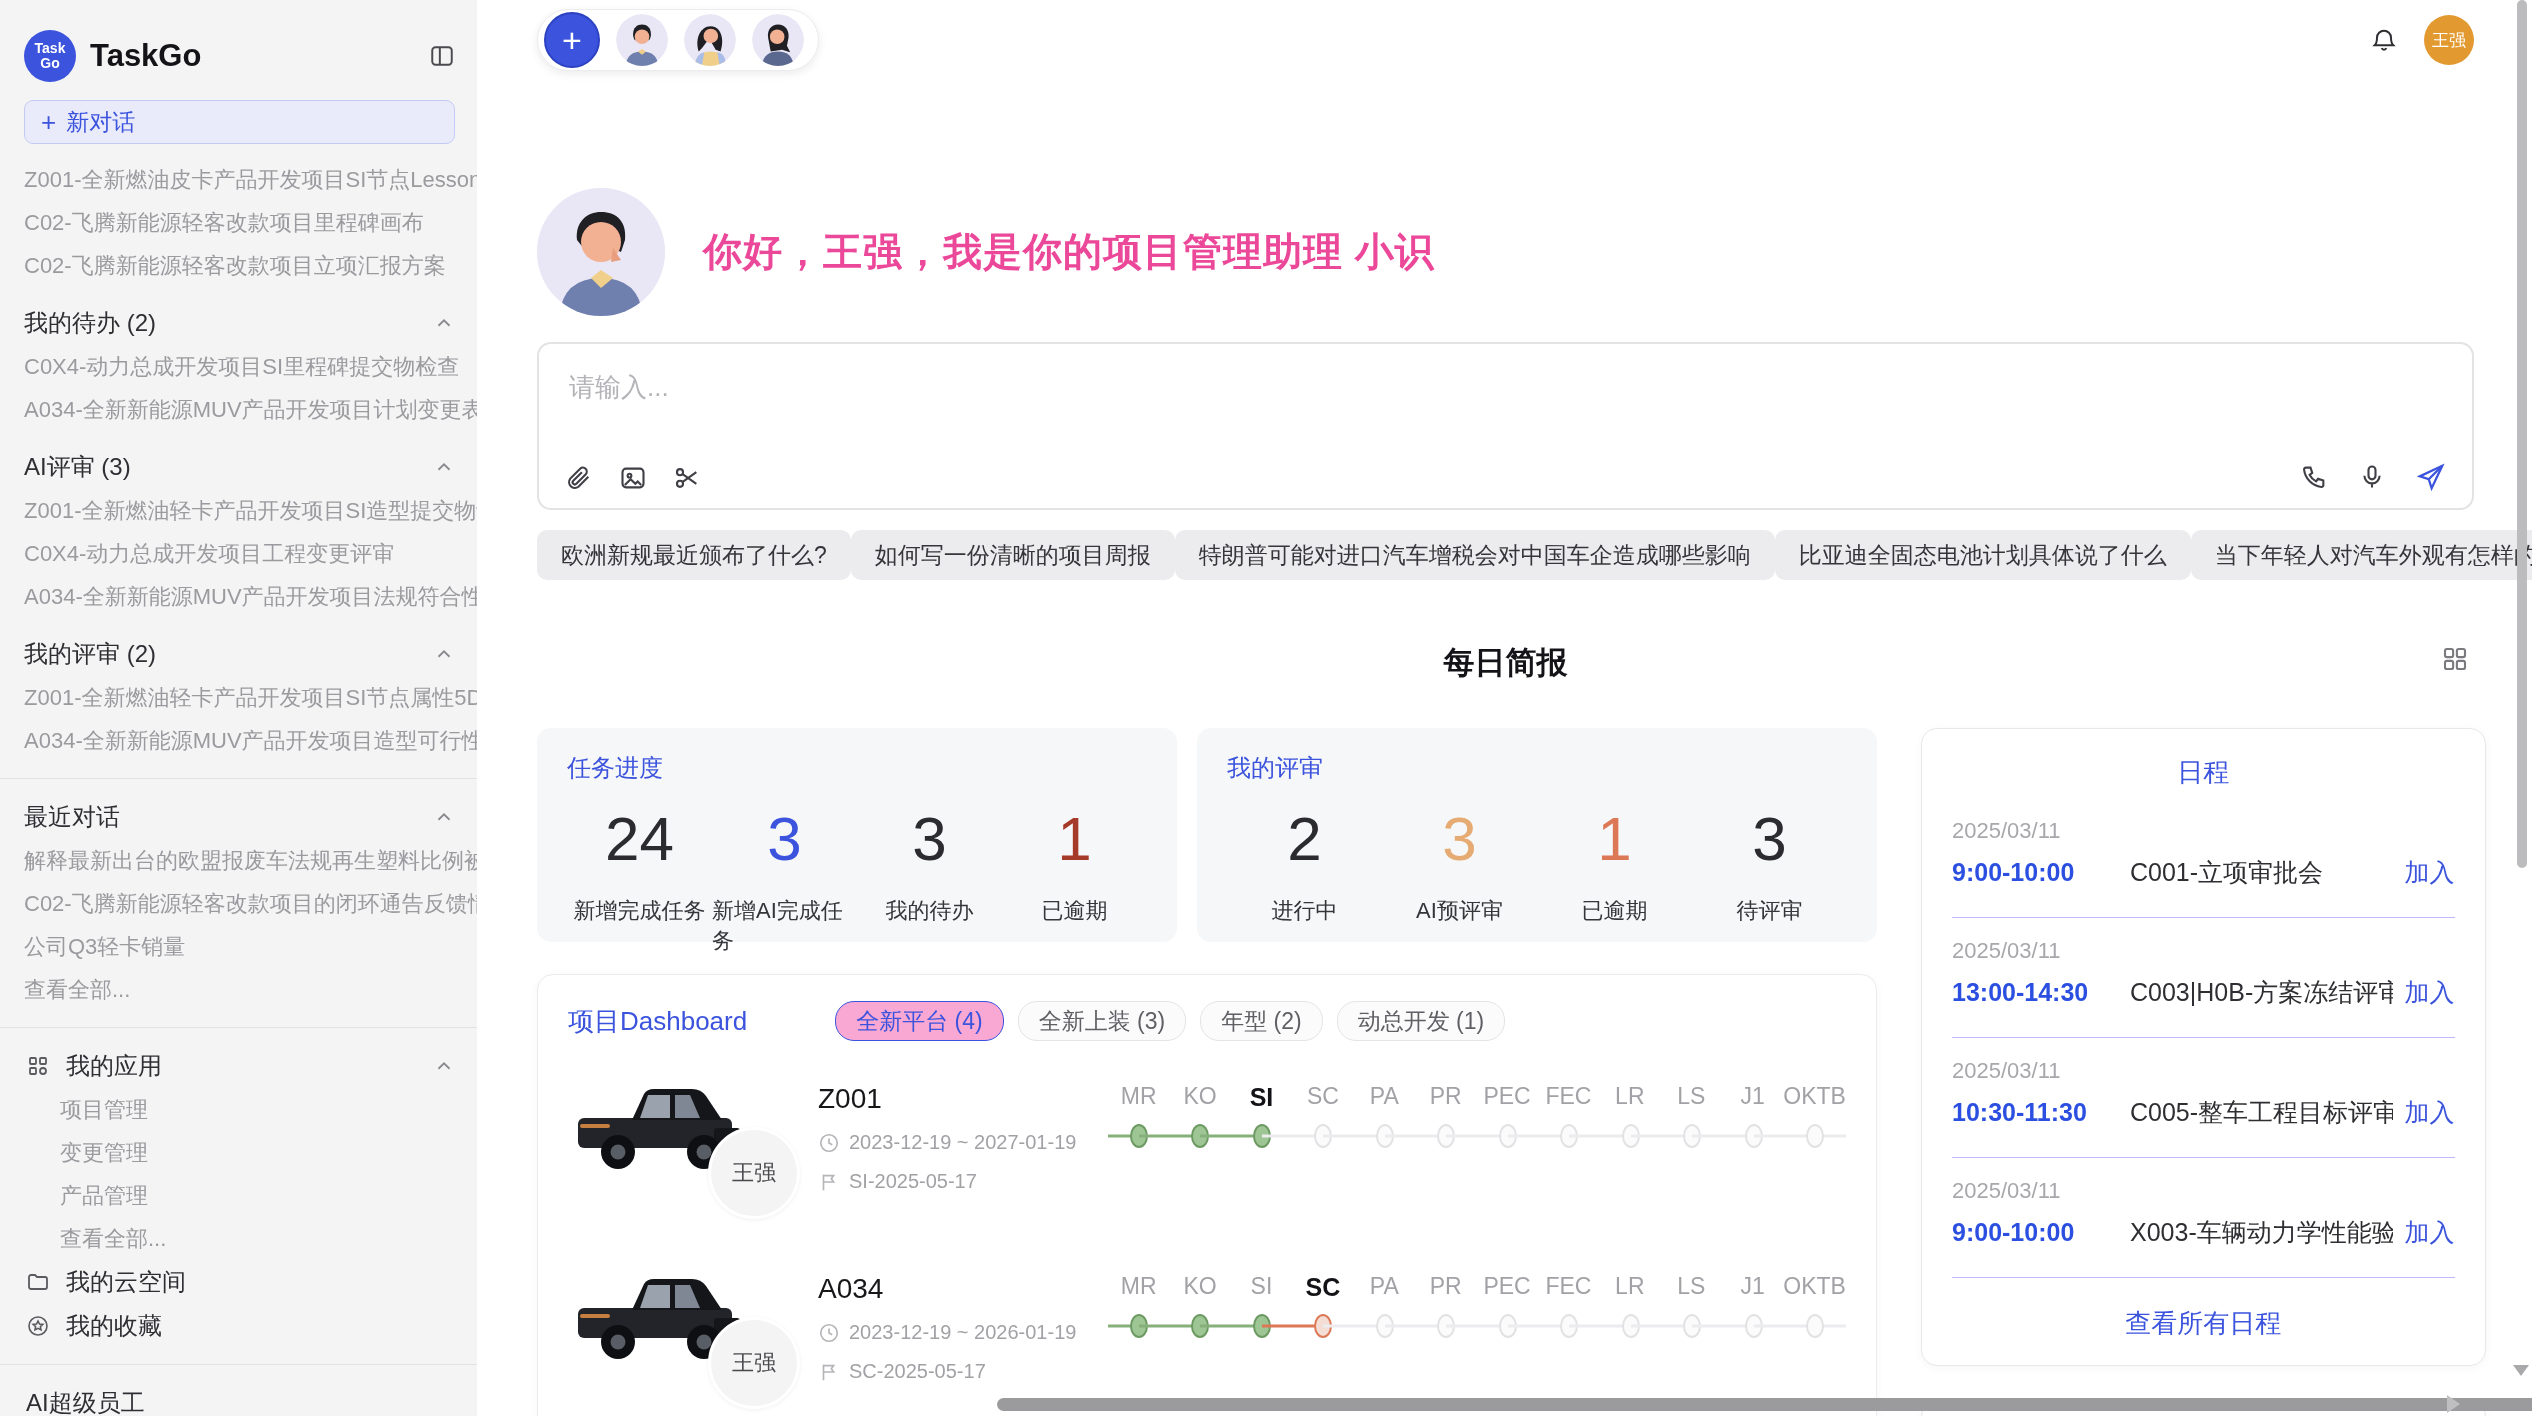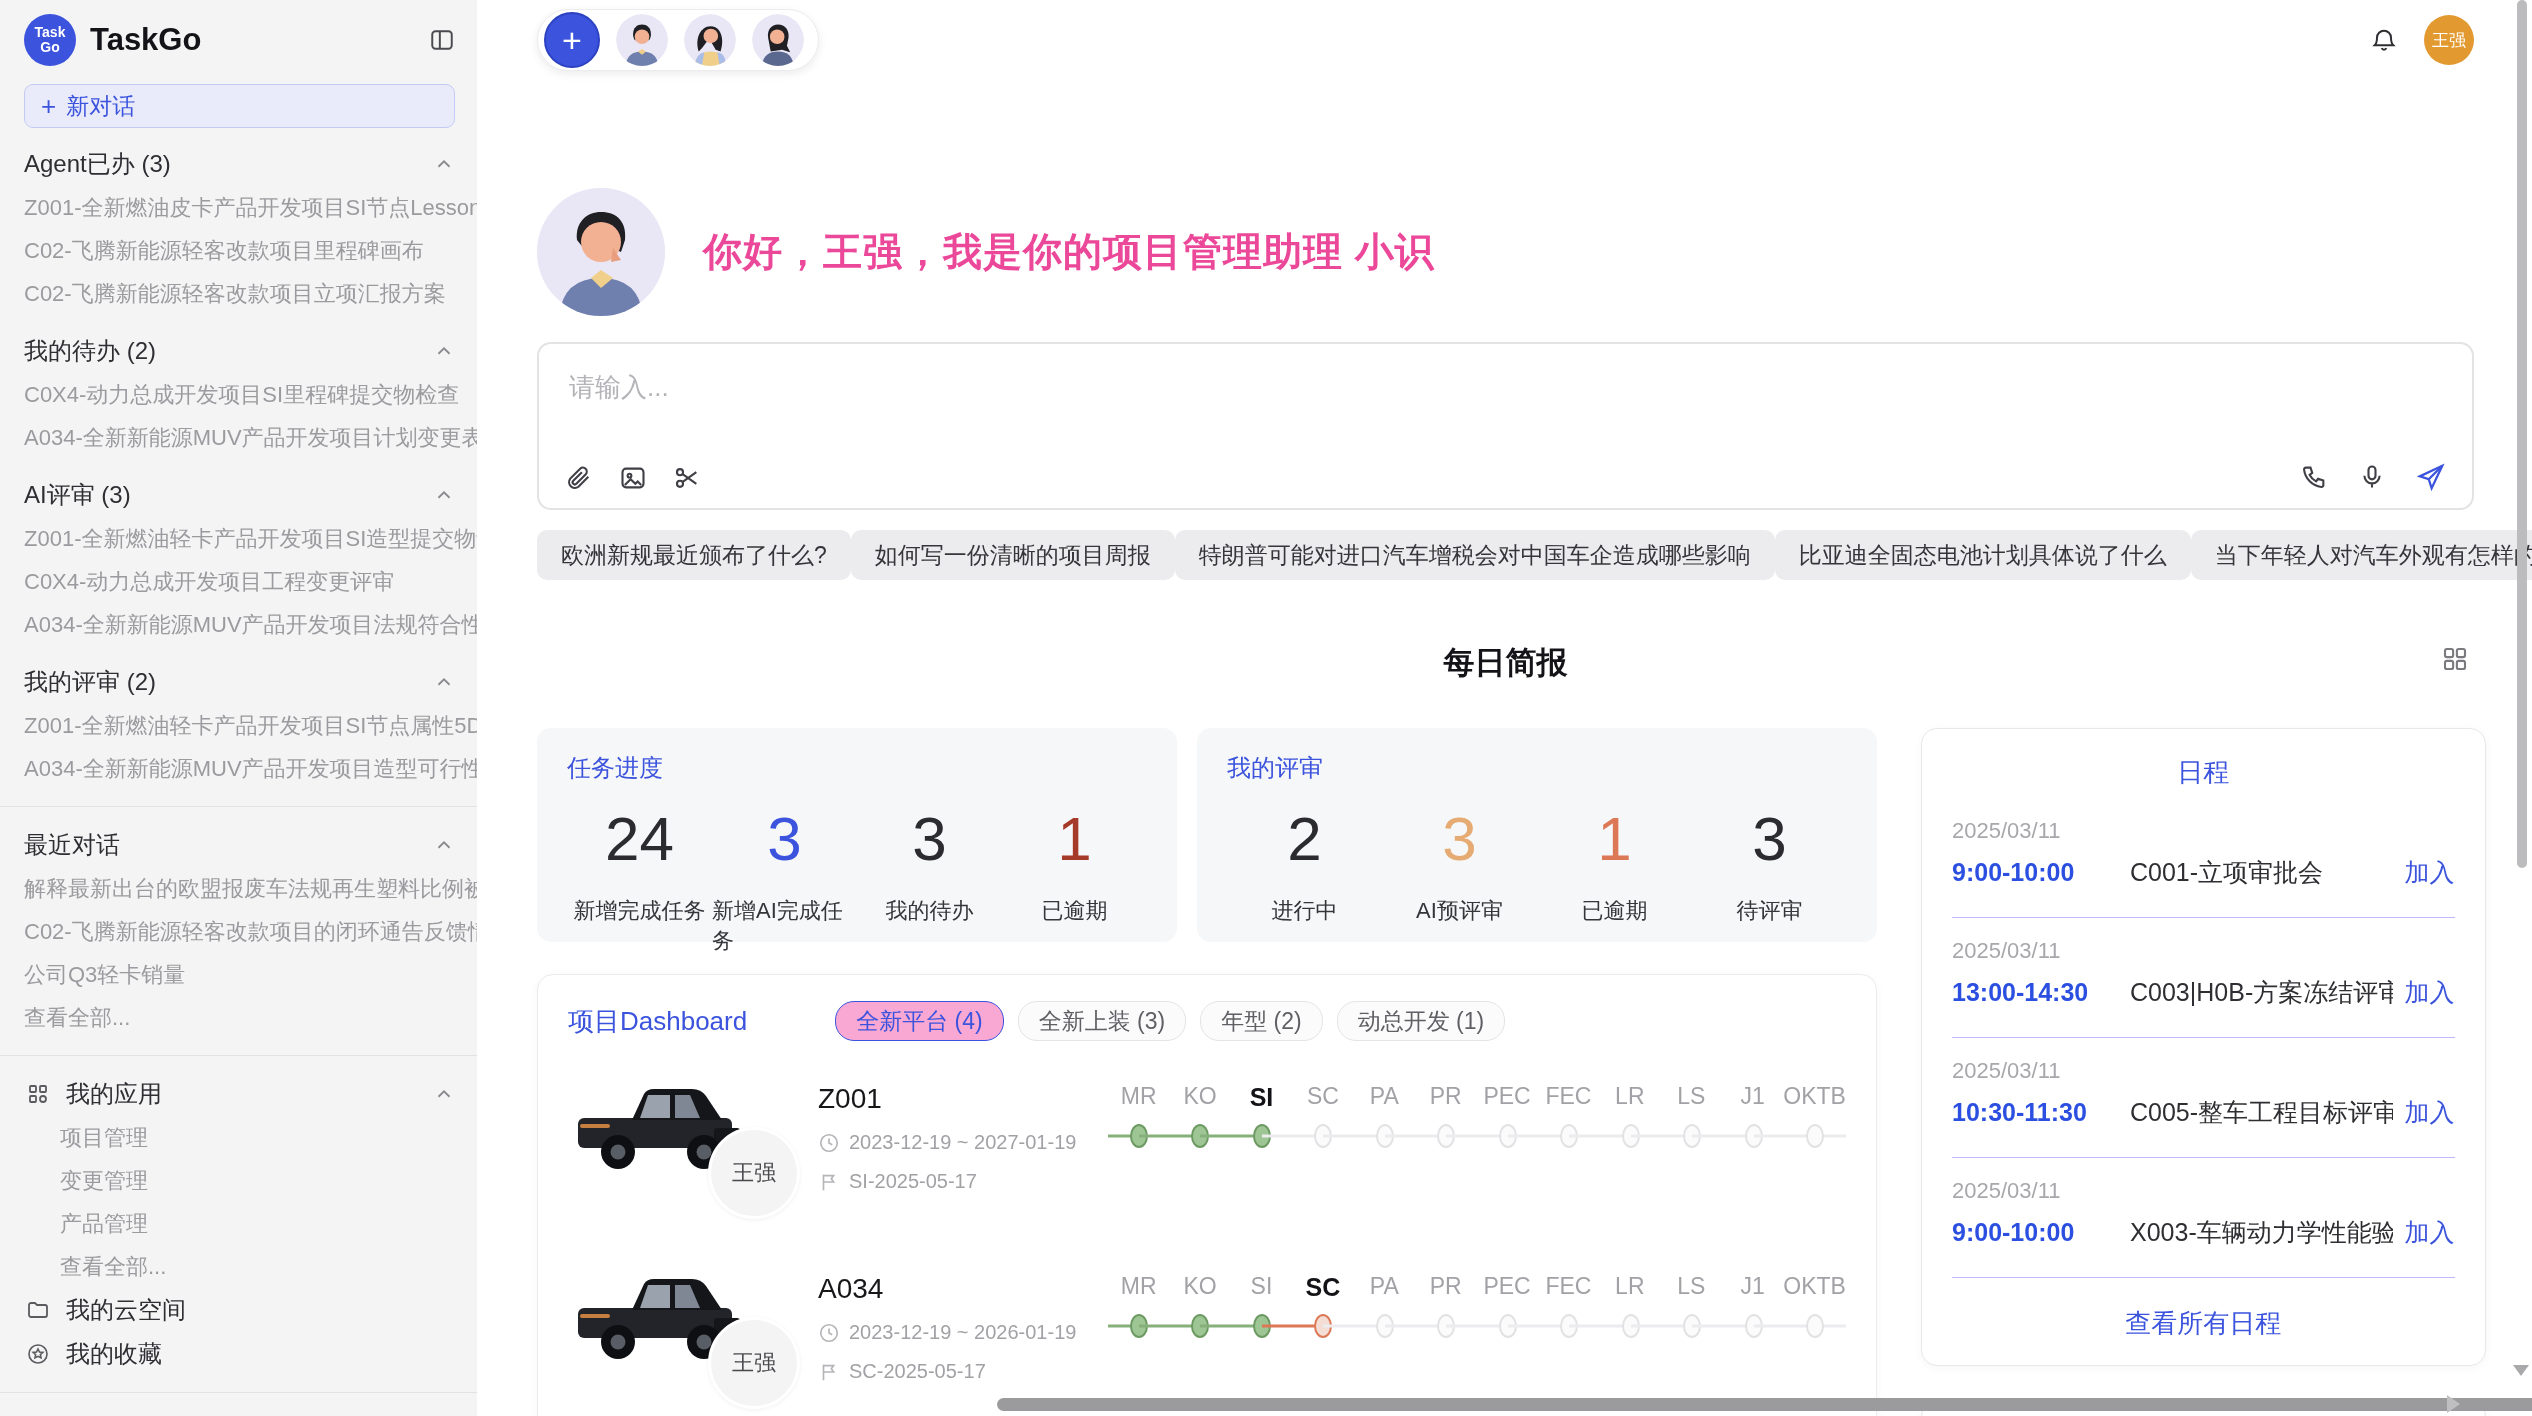--- a/index.html
+++ b/index.html
@@ -4,21 +4,21 @@
 <style>
   html,body{margin:0;padding:0;}
   body{
     width:2532px;height:1416px;overflow:hidden;position:relative;
     font-family:"Liberation Sans","DejaVu Sans",sans-serif;
     background:#ffffff;color:#2c2c30;display:flex;
   }
   svg{display:block;}
   
   .sidebar{width:477px;min-width:477px;height:1416px;background:#f4f4f5;overflow:hidden;
-    padding:0 0 0 0;box-sizing:border-box;}
+    padding:16px 0 0 0;box-sizing:border-box;}
   .sb-logo-row{display:flex;align-items:center;gap:14px;padding:14px 22px 0 24px;}
   .logo-circle{width:52px;height:52px;border-radius:50%;background:#3b53dd;color:#fff;
     display:flex;flex-direction:column;align-items:center;justify-content:center;
     font-size:14px;line-height:15px;font-weight:700;}
   .logo-title{font-size:31px;font-weight:700;color:#141418;flex:1;}
   .collapse-ic{color:#4a4a4f;cursor:pointer;}
   .new-chat{margin:18px 22px 0 24px;height:42px;border-radius:9px;background:#e9ebfa;
     border:1px solid #c3cbf3;display:flex;align-items:center;gap:10px;padding:0 16px;
     color:#3b53dd;font-size:23px;cursor:pointer;}
   .new-chat .plus{font-size:26px;line-height:26px;}
@@ -149,26 +149,20 @@
     </div>
   </div>
 
   <div class="new-chat">
     <span class="plus">+</span>
     <span>新对话</span>
   </div>
 
   <div id="sb-sections">
       <div class="sb-section">
-        <div class="sb-sec-head">
-          <span>Agent已办 (3)</span>
-          <svg class="chev" viewBox="0 0 24 24">
-            <path d="M6 15l6-6 6 6" fill="none" stroke="#8a8a8e" stroke-width="2"></path>
-          </svg>
-        </div>
         <div class="sb-item">Z001-全新燃油皮卡产品开发项目SI节点Lesson Learn报告</div>
         <div class="sb-item">C02-飞腾新能源轻客改款项目里程碑画布</div>
         <div class="sb-item">C02-飞腾新能源轻客改款项目立项汇报方案</div>
       </div>
       <div class="sb-section">
         <div class="sb-sec-head">
           <span>我的待办 (2)</span>
           <svg class="chev" viewBox="0 0 24 24">
             <path d="M6 15l6-6 6 6" fill="none" stroke="#8a8a8e" stroke-width="2"></path>
           </svg>

